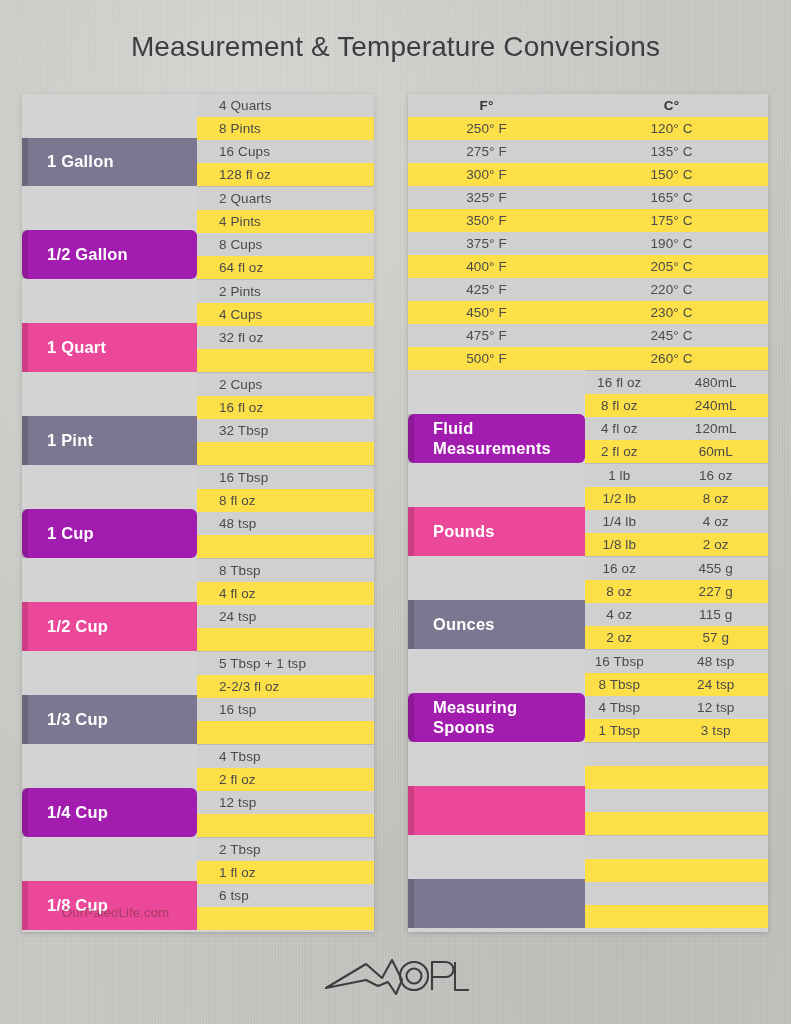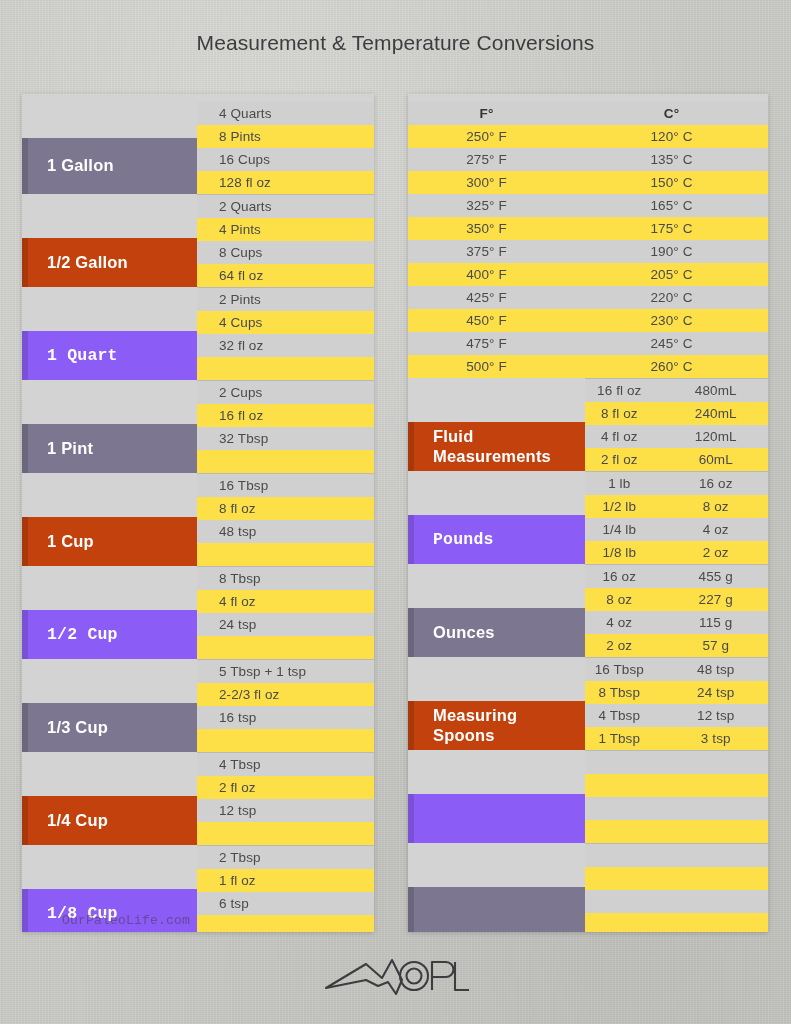--- a/index.html
+++ b/index.html
@@ -21,21 +21,21 @@
     position: relative;
   }
 
   
   #page-title {
     position: absolute;
     top: 31px;
     left: 0;
     width: 791px;
     text-align: center;
-    font-size: 21px;
+    font-size: 28px;
     font-weight: 400;
     letter-spacing: 0.1px;
     color: #3c3d3f;
     white-space: nowrap;
   }
 
   
   .card {
     position: absolute;
     top: 94px;
@@ -75,30 +75,30 @@
     content: "";
     position: absolute;
     left: 0; top: 0; bottom: 0;
     width: 6px;
     background: rgba(0,0,0,0.13);
   }
   #card-left  .group-label { width: 175px; }
   #card-right .group-label { width: 177px; }
 
   .group-label.purple { background: #7d7690; }
-  .group-label.green  { background: #c2410c; }
-  .group-label.brown  { background: #8b5cf6; font-family: Liberation Mono, monospace; }
+  .group-label.green  { background: #a21caf; border-radius: 6px; }
+  .group-label.brown  { background: #ec4899; }
 
   .group-rows {
     flex: 1 1 auto;
     display: flex;
     flex-direction: column;
     border-top: 1px solid #b9b9b9;
   }
-  .group:first-child .group-rows { border-top: none; margin-top: 8px; }
+  .group:first-child .group-rows { border-top: none; }
 
   .row {
     height: 23px;
     display: flex;
     align-items: center;
     font-size: 13.5px;
     color: #4a4a4c;
     letter-spacing: 0.1px;
     white-space: nowrap;
   }

